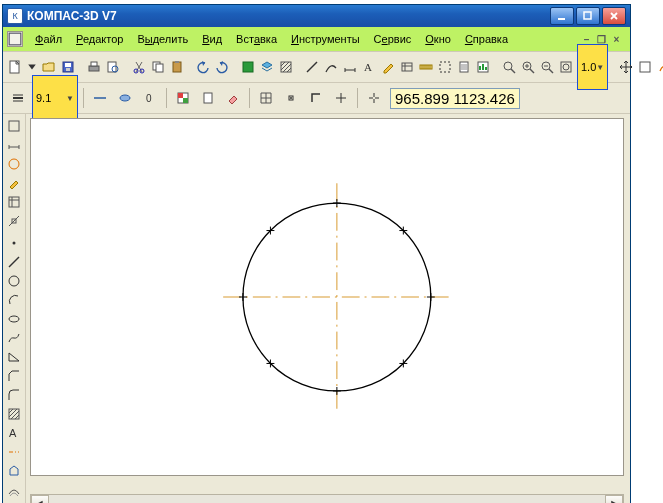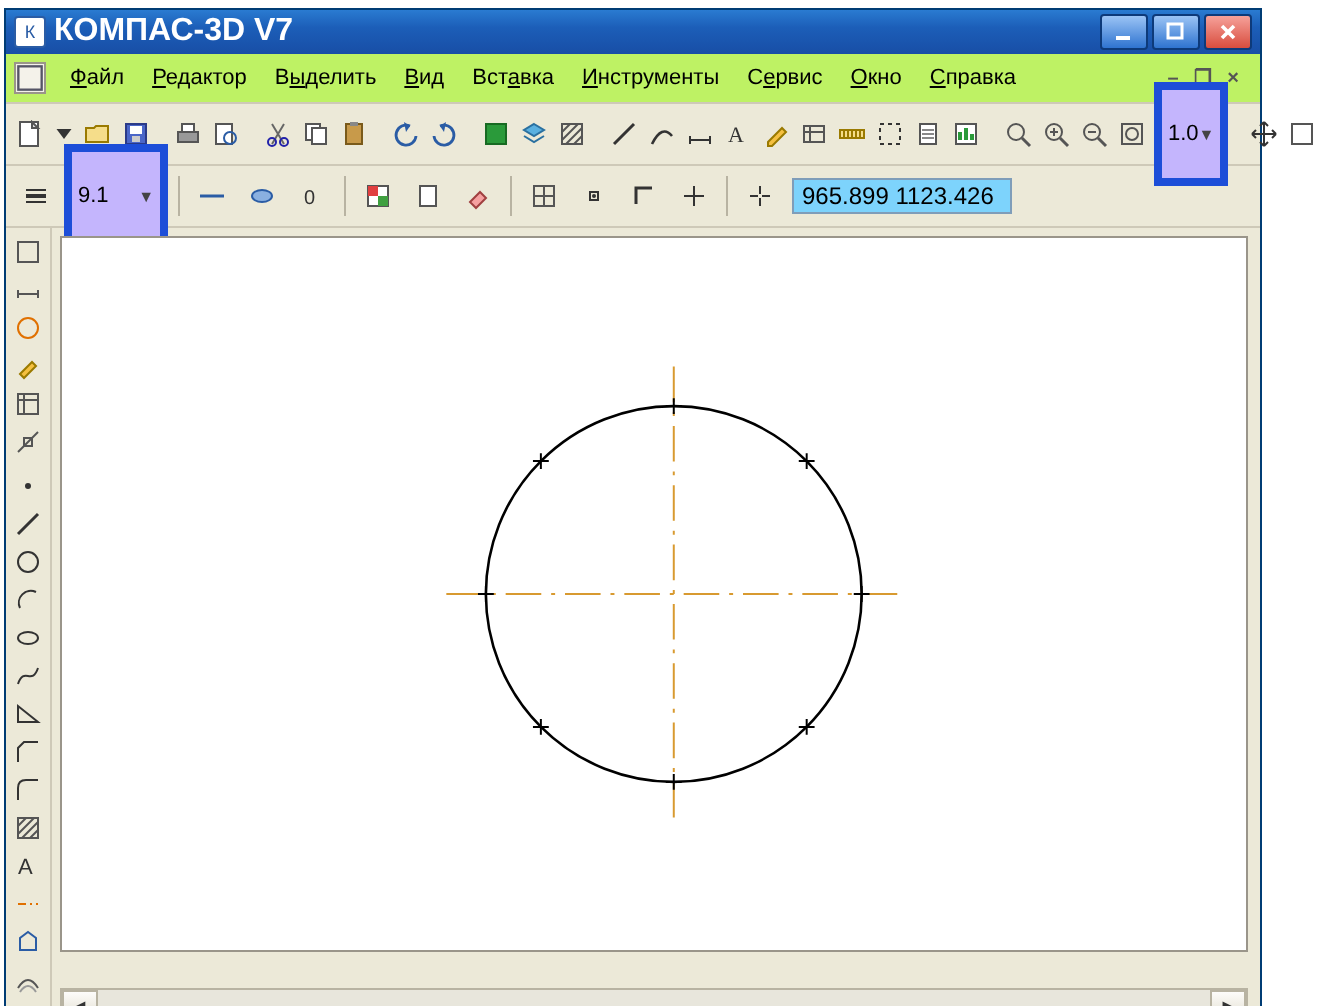--- a/index.html
+++ b/index.html
@@ -1,38 +1,38 @@
 <!DOCTYPE html>
 <html><head>
 <meta charset="utf-8">
 <style>
   html,body{margin:0;padding:0;font-family:Tahoma,Arial,sans-serif;font-size:11px;background:#fff;color:#000}
   .page{width:663px;margin:0 auto}
   .win{width:627px;margin:4px 0 0 2px;border:1px solid #003c74;background:#ece9d8}
   .titlebar{height:22px;background:linear-gradient(180deg,#2a7bd1 0%,#1c5eb8 40%,#184ea6 100%);display:flex;align-items:center;padding:0 4px}
   .tb-icon{width:14px;height:14px;background:#fff;border:1px solid #2a5ca5;border-radius:2px;margin-right:4px;display:flex;align-items:center;justify-content:center;font-size:9px;color:#2a5ca5}
-  .titlebar .ttl{color:#fff;font-weight:bold;font-size:16px;flex:1}
+  .titlebar .ttl{color:#fff;font-weight:bold;font-size:12px;flex:1}
   .win-btns{display:flex;gap:2px}
   .win-btn{width:22px;height:16px;border:1px solid #0d3a7a;border-radius:2px;background:linear-gradient(180deg,#9bc4f5,#2f74d0);display:flex;align-items:center;justify-content:center}
   .win-btn.close{background:linear-gradient(180deg,#f6a19a,#d84d3e)}
   .win-btn svg{width:10px;height:10px}
   .menubar{height:20px;padding:2px 4px;background:#bef264;border-bottom:1px solid #cec9b8;display:flex;align-items:center;gap:2px;font-size:11px}
   .mctl{width:14px;height:14px;border:1px solid #9a958a;background:#f4f2ea;margin-right:4px;display:flex;align-items:center;justify-content:center}
   .mi{padding:2px 6px;cursor:default}
   .mi u{text-decoration:underline}
   .mdi-btns{margin-left:auto;display:flex;align-items:center;gap:4px;font-weight:bold;color:#555;padding-right:4px}
   .mdi-btn{width:11px;height:11px;display:flex;align-items:center;justify-content:center;font-size:10px}
   .toolbar{height:26px;padding:2px 4px;background:#ece9d8;border-bottom:1px solid #cec9b8;display:flex;align-items:center;gap:3px}
   .tbtn{width:20px;height:20px;border:1px solid transparent;display:flex;align-items:center;justify-content:center;border-radius:2px}
   .tbtn svg{width:14px;height:14px}
   .tsep{width:1px;height:20px;background:#b8b3a2;margin:0 2px}
-  .tfield{height:18px;border:4px solid #1d4ed8;background:#c4b5fd;padding:13px 3px;display:flex;align-items:center}
+  .tfield{height:18px;border:1px solid #1d4ed8;background:#fde047;padding:13px 3px;display:flex;align-items:center}
   .tfield.num{width:38px}
   .tfield .dd{margin-left:auto;color:#444;font-size:8px}
-  .coord{background:#7dd3fc;border:1px solid #7f9db9;padding:1px 4px;font-size:12px;min-width:100px;margin-left:2px}
+  .coord{background:#fef9c3;border:1px solid #7f9db9;padding:1px 4px;font-size:15px;min-width:100px;margin-left:2px}
 
   .workarea{display:flex;height:398px;background:#ece9d8}
   .sidetool{width:22px;padding:4px 0;display:flex;flex-direction:column;align-items:center;gap:3px;background:#ece9d8;border-right:1px solid #cec9b8}
   .sbtn{width:18px;height:18px;border:1px solid transparent;display:flex;align-items:center;justify-content:center;border-radius:2px}
   .sbtn svg{width:14px;height:14px}
 
   .canvas-wrap{flex:1;display:flex;flex-direction:column;padding:4px 6px 0 4px}
   .canvas{flex:1;background:#fff;border:1px solid #9a958a;position:relative;overflow:hidden}
   .hscroll{height:16px;margin-top:2px;background:#e8e6dc;border:1px solid #b8b3a2;position:relative;display:flex;align-items:center}
   .hs-arrow{width:16px;height:14px;background:linear-gradient(180deg,#fdfcfa,#e1ddce);border:1px solid #b8b3a2;display:flex;align-items:center;justify-content:center;font-size:9px;color:#333}

